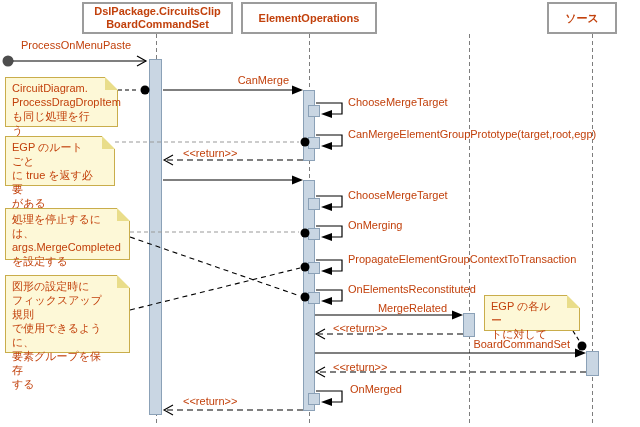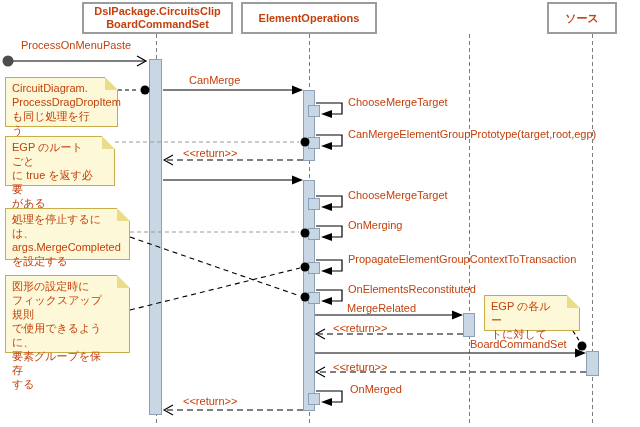--- a/index.html
+++ b/index.html
@@ -15,21 +15,21 @@
     font-weight:bold;font-size:11px;line-height:13px;text-align:center;z-index:6;
   }
   
   .bar{
     position:absolute;box-sizing:border-box;background:#c9d6e3;border:1px solid #8ba1b7;z-index:2;
   }
   
   .lbl{
     position:absolute;font-size:11px;line-height:13px;white-space:nowrap;z-index:4;
   }
-  .r{}
+  .r{text-align:right;}
   
   .note{
     position:absolute;box-sizing:border-box;background:#fdf8d7;border:1px solid #c9ad4b;
     font-size:11px;line-height:14px;padding:3px 21px 2px 6px;z-index:5;
   }
   .note .fold{
     position:absolute;top:-1px;right:-1px;width:0;height:0;
     border-style:solid;border-width:0 13px 13px 0;
     border-color:#ffffff #ffffff #e9dd8a #e9dd8a;
   }

